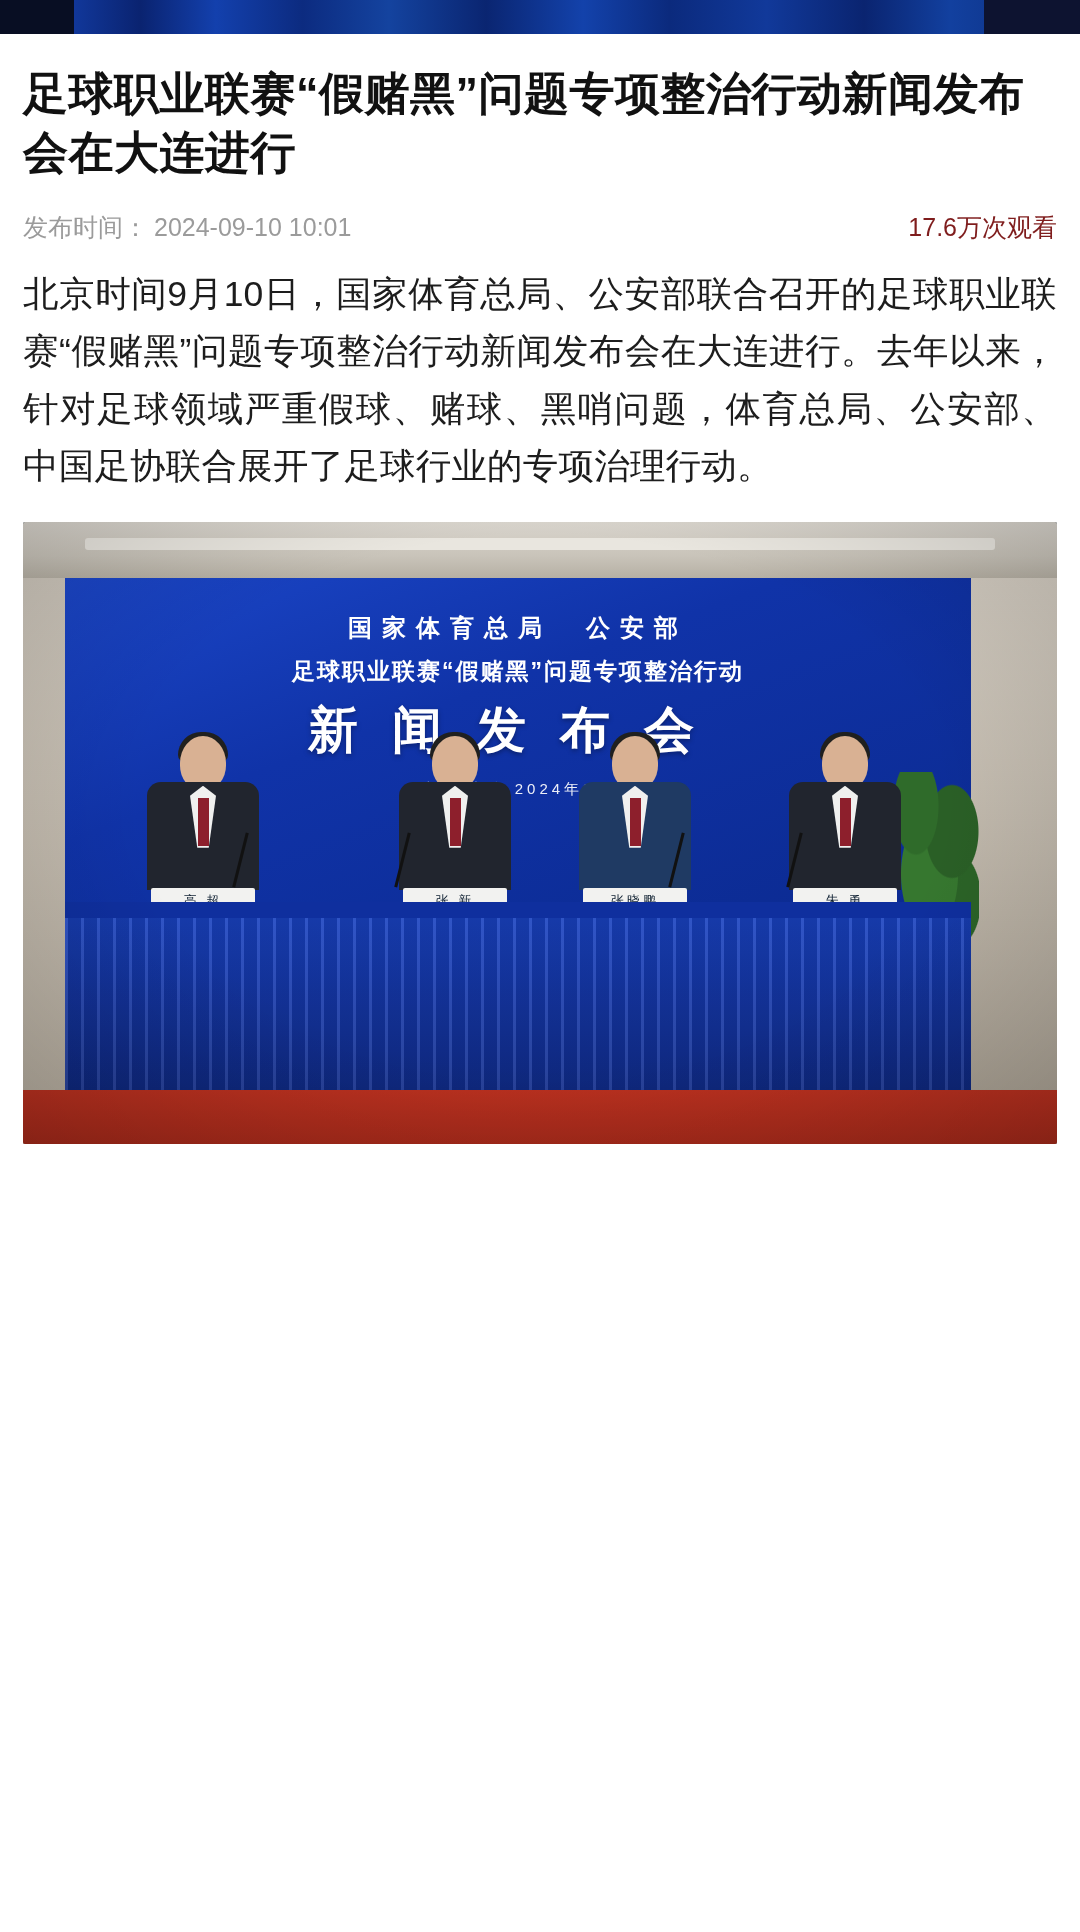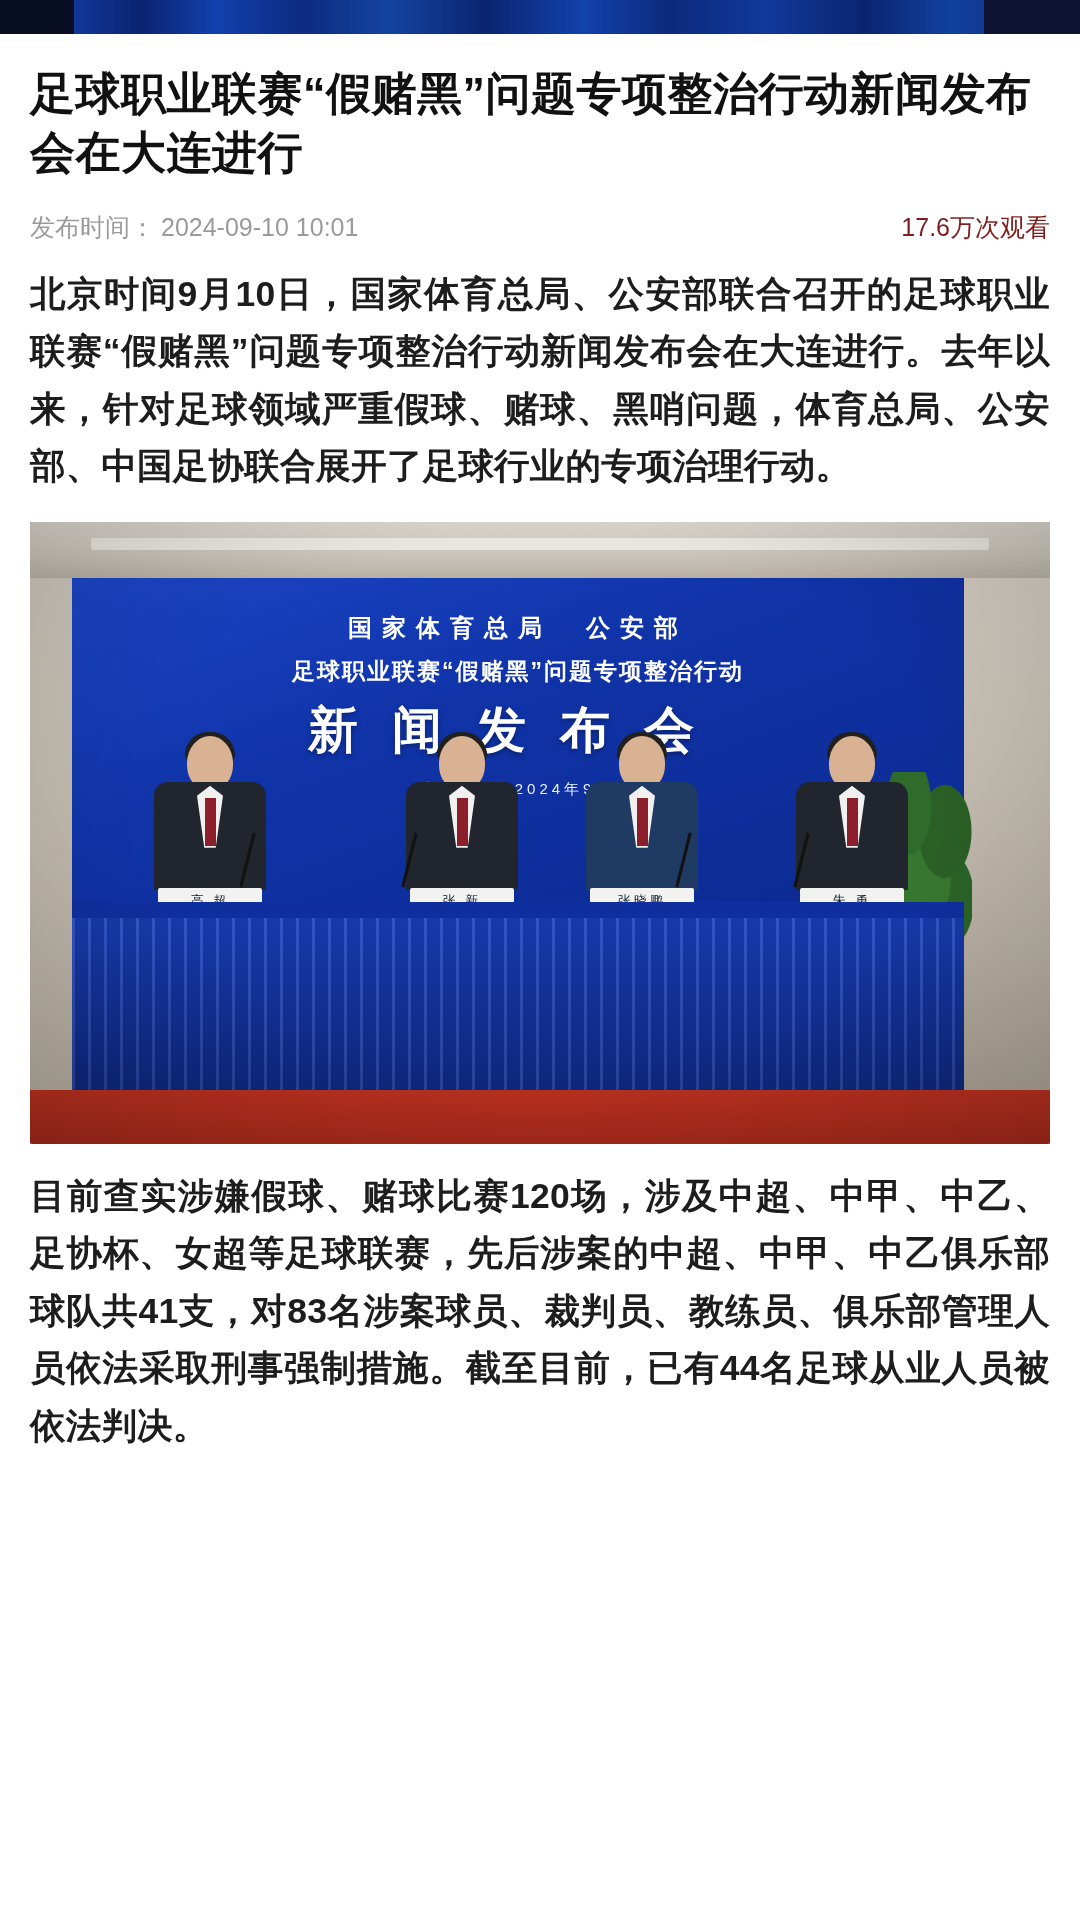--- a/index.html
+++ b/index.html
@@ -35,21 +35,21 @@
   .top-strip .left-dark {
     position: absolute; left: 0; top: 0; width: 74px; height: 100%;
     background: #080e23;
   }
   .top-strip .right-dark {
     position: absolute; right: 0; top: 0; width: 96px; height: 100%;
     background: #0d1330;
   }
 
   .article {
-    padding: 0 30px;
+    padding: 0 23px;
     box-sizing: border-box;
   }
 
   .headline {
     margin: 30px 0 0 0;
     font-size: 45px;
     line-height: 1.32;
     font-weight: bold;
     letter-spacing: 0.5px;
     color: #111111;
@@ -73,21 +73,20 @@
     color: #7f1d1d;
   }
 
   .paragraph {
     font-size: 35.5px;
     line-height: 1.62;
     color: #1d1d1d;
     margin: 0 0 26px 0;
     text-align: justify;
     letter-spacing: 0.2px;
-    font-weight: bold;
   }
 
   .figure {
     margin: 18px 0 24px 0;
     width: 100%;
     height: 622px;
     position: relative;
     overflow: hidden;
     background: #123;
     border-radius: 2px;
@@ -281,16 +280,15 @@
       <div class="nameplate">朱 勇</div>
     </div>
 
     <div class="ph-table">
       <div class="pleats"></div>
     </div>
     <div class="ph-floor"></div>
     <div class="ph-vignette"></div>
   </div>
 
-  <p class="paragraph">目前查实涉嫌假球、赌球比赛120场，涉及中超、中甲、中乙、足协杯、女超等足球联赛，先后涉案的中超、中甲、中乙俱乐部球队共41支，对83名涉案球员、裁判员、教练员、俱乐部管理人员依法采取刑事强制措施。截至目前，已有44名足球从业人员被依法判决。</p>
 
 
 </div>
 
 </body></html>

